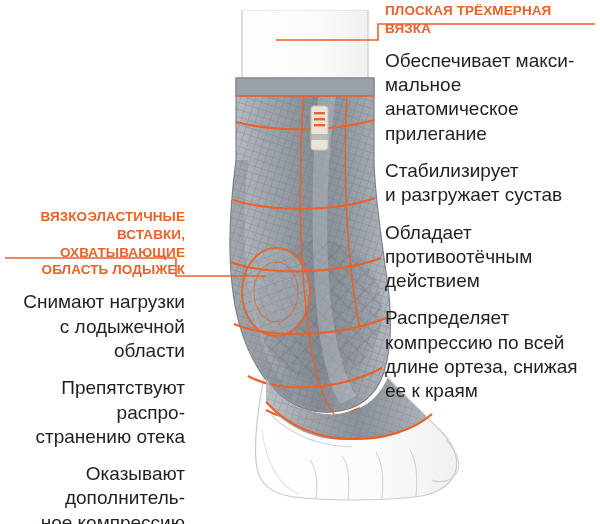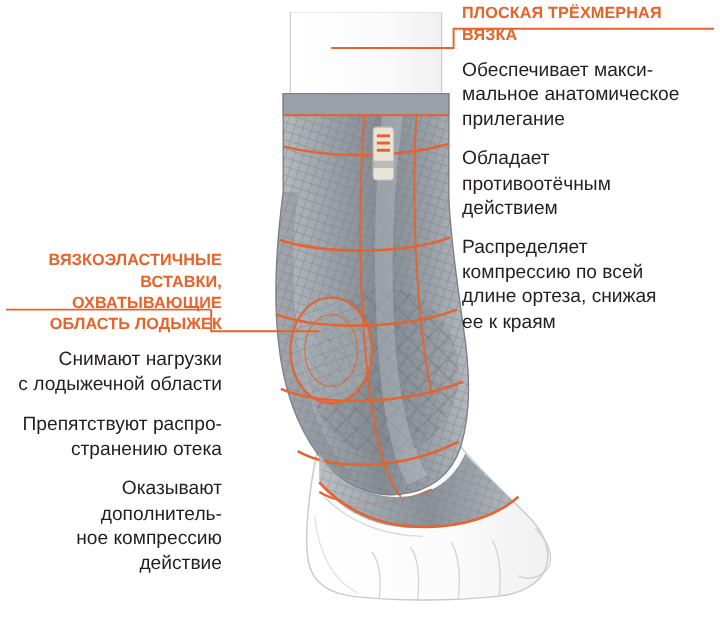--- a/index.html
+++ b/index.html
@@ -47,21 +47,21 @@
     text-transform: uppercase;
     margin: 0 0 9px 0;
     white-space: pre-line;
   }
   .callout-items {
     margin: 0;
     padding: 0;
     list-style: none;
   }
   .callout-items li {
-    font-size: 16px;
+    font-size: 19px;
     line-height: 1.28;
     color: #231f20;
     margin: 0 0 13px 0;
     white-space: pre-line;
   }
   .callout-items li:last-child { margin-bottom: 0; }
 
   
   #callout-right {
     left: 385px;
@@ -228,20 +228,22 @@
     <path d="M5 258 H176" stroke="#e8622a" stroke-width="1.6" fill="none"></path>
     <path d="M176 258 V276 H266" stroke="#e8622a" stroke-width="1.6" fill="none"></path>
   </svg>
 
   <div class="callout" id="callout-right">
     <div class="callout-title">ПЛОСКАЯ ТРЁХМЕРНАЯ ВЯЗКА</div>
     <ul class="callout-items">
       <li>Обеспечивает макси-
 мальное анатомическое
 прилегание</li>
+      <li>Стабилизирует
+и разгружает сустав</li>
       <li>Обладает
 противоотёчным
 действием</li>
       <li>Распределяет
 компрессию по всей
 длине ортеза, снижая
 ее к краям</li>
     </ul>
   </div>
 

